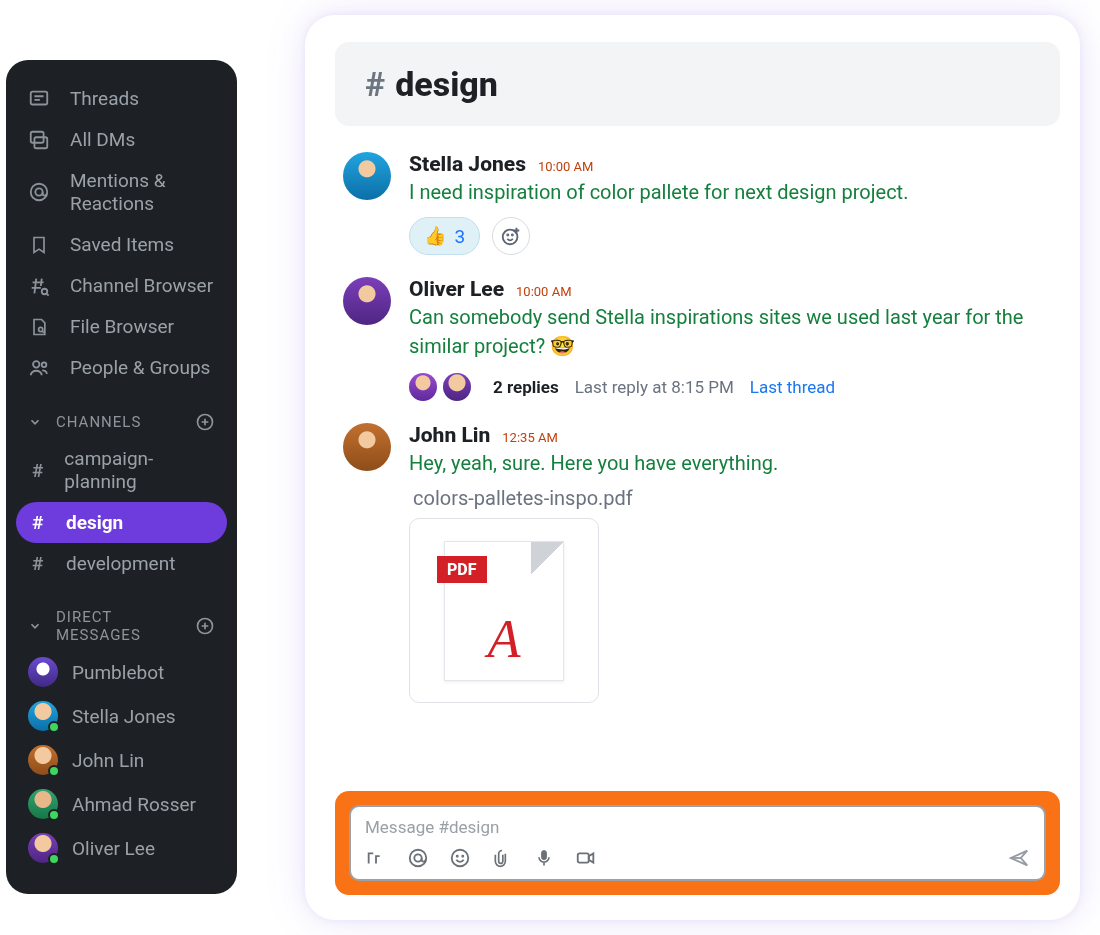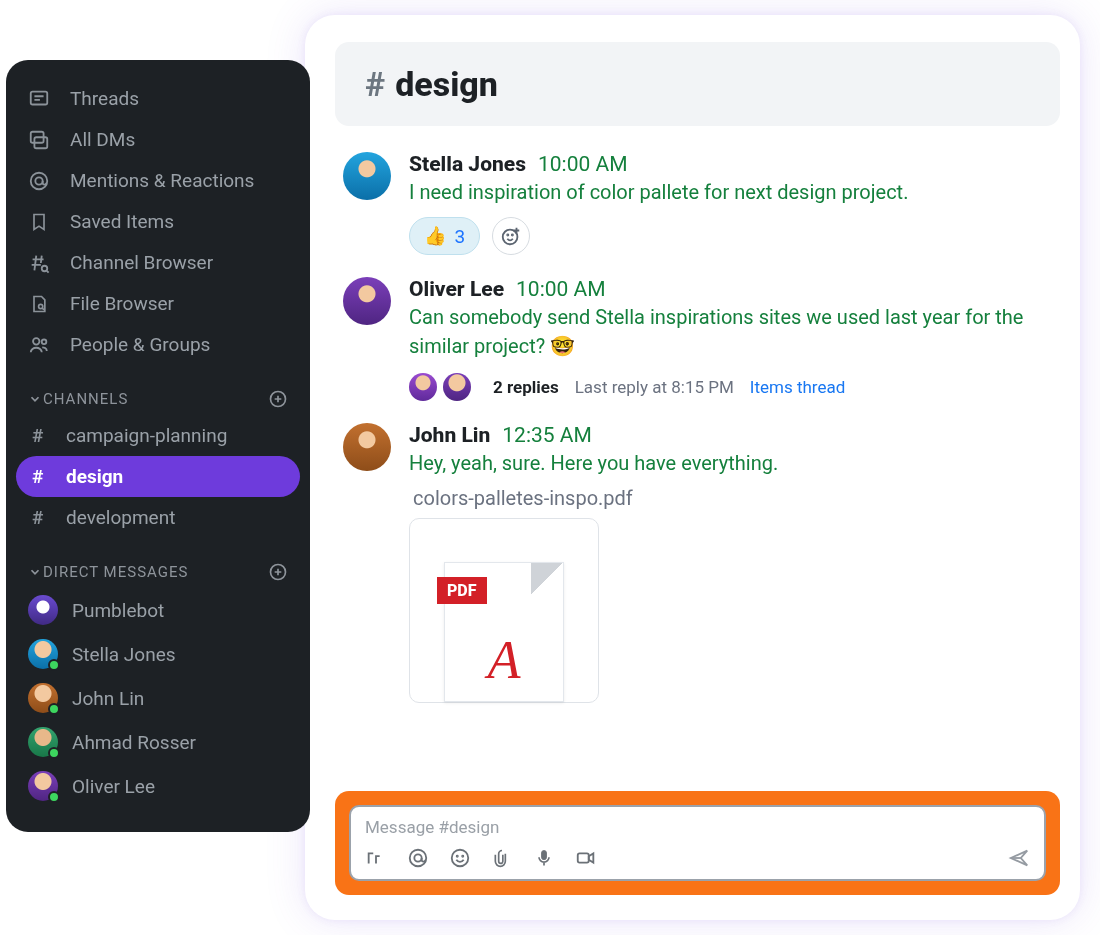--- a/index.html
+++ b/index.html
@@ -1,22 +1,22 @@
 <!DOCTYPE html>
 <html><head>
 <meta charset="utf-8">
 <style>
   *{box-sizing:border-box;margin:0;padding:0;font-family:-apple-system,BlinkMacSystemFont,"Segoe UI",Roboto,Helvetica,Arial,sans-serif;}
   body{background:#fff;width:1100px;height:935px;position:relative;overflow:hidden;}
   .frame{position:absolute;left:305px;top:15px;right:20px;bottom:15px;background:#fff;border-radius:30px;box-shadow:0 0 40px rgba(120,80,220,.15),0 0 8px rgba(120,80,220,.1);}
   
-  .sidebar{position:absolute;left:6px;top:60px;width:304px;background:#1d2125;border-radius:22px;padding:18px 10px 24px 10px;color:#b4bac1;}
+  .sidebar{position:absolute;left:6px;top:60px;width:231px;background:#1d2125;border-radius:22px;padding:18px 10px 24px 10px;color:#b4bac1;}
   .nav-item{display:flex;align-items:center;gap:20px;padding:9px 12px;border-radius:22px;cursor:pointer;font-size:19px;color:#9aa1a8;}
   .nav-item .icon{width:22px;height:22px;display:flex;align-items:center;justify-content:center;color:#8b9299;flex:none;}
-  .section-header{display:flex;align-items:center;gap:1px;padding:10px 12px 6px 12px;letter-spacing:1px;font-size:15px;color:#8e949b;}
+  .section-header{display:flex;align-items:center;gap:14px;padding:10px 12px 6px 12px;letter-spacing:1px;font-size:15px;color:#8e949b;}
   .section-header .plus{margin-left:auto;color:#8e949b;}
   .ch-item{display:flex;align-items:center;gap:16px;padding:9px 16px;border-radius:22px;font-size:19px;color:#9aa1a8;cursor:pointer;}
   .ch-item.active{background:#6e3bdc;color:#fff;font-weight:700;}
   .ch-item.active .hash{color:#fff;}
   .hash{font-weight:600;color:#8b9299;width:18px;display:inline-block;}
   .dm-item{display:flex;align-items:center;gap:14px;padding:7px 12px;font-size:19px;color:#9aa1a8;cursor:pointer;}
   .avatar-sm{width:30px;height:30px;border-radius:50%;flex:none;position:relative;}
   .presence{position:absolute;right:-2px;bottom:-2px;width:12px;height:12px;border-radius:50%;background:#3dd65f;border:2px solid #1d2125;}
   
   .av-bot{background:radial-gradient(circle at 50% 40%,#fff 0 6px,transparent 7px),linear-gradient(#6a4bd0,#402a84);}
@@ -28,34 +28,34 @@
   
   .main{position:absolute;left:335px;top:42px;right:40px;bottom:40px;display:flex;flex-direction:column;}
   .channel-title{background:#f2f4f6;border-radius:14px;padding:22px 30px;display:flex;align-items:center;gap:10px;}
   .channel-title .h{font-size:34px;color:#6c7680;font-weight:700;}
   .channel-title .name{font-size:34px;font-weight:800;color:#1d2125;}
   .feed{flex:1;overflow:hidden;padding-top:18px;}
   .msg{display:flex;gap:18px;padding:8px 8px 14px 8px;}
   .msg .avatar{width:48px;height:48px;border-radius:50%;flex:none;}
   .msg .hdr{display:flex;align-items:baseline;gap:12px;}
   .msg .author{font-weight:800;font-size:21px;color:#1d2125;}
-  .msg .time{font-size:21px;color:#15803d;}
+  .msg .time{font-size:13px;color:#c2410c;}
   .msg .body{font-size:20px;color:#15803d;margin-top:2px;line-height:1.45;}
   .reactions{display:flex;gap:12px;margin-top:10px;}
   .react-pill{display:inline-flex;align-items:center;gap:8px;background:#dff0f7;border:1px solid #bfe0ee;padding:4px 14px;border-radius:20px;font-size:19px;color:#1d74ff;cursor:pointer;}
   .react-add{width:38px;height:38px;border-radius:50%;border:1px solid #d7dce1;display:flex;align-items:center;justify-content:center;color:#5c6571;font-size:20px;cursor:pointer;background:#fff;}
   .thread-row{display:flex;align-items:center;gap:16px;margin-top:12px;}
   .thread-av{width:28px;height:28px;border-radius:50%;}
   .thread-av+ .thread-av{margin-left:-10px;}
   .replies{font-weight:700;font-size:17px;color:#1d2125;margin-left:6px;}
   .lastreply{font-size:17px;color:#6b7280;}
   .viewthread{font-size:17px;color:#1877f2;cursor:pointer;}
   .attach{margin-top:8px;}
   .attach-name{font-size:20px;color:#6b7280;margin-bottom:8px;margin-left:4px;}
-  .attach-box{width:190px;height:185px;border:1px solid #dfe3e8;border-radius:10px;display:flex;align-items:flex-end;justify-content:center;background:#fff;}
+  .attach-box{width:190px;height:185px;border:1px solid #dfe3e8;border-radius:10px;display:flex;align-items:center;justify-content:center;background:#fff;}
   .pdf-icon{width:120px;height:140px;background:#fff;border:1px solid #e3e7ec;position:relative;box-shadow:0 1px 3px rgba(0,0,0,.08);}
   .pdf-fold{position:absolute;top:0;right:0;width:32px;height:32px;background:linear-gradient(135deg,#cfd3d8 0 50%,#fff 50%);}
   .pdf-badge{position:absolute;top:14px;left:-8px;background:#d32027;color:#fff;font-weight:800;font-size:16px;padding:4px 10px;}
   .pdf-a{position:absolute;bottom:14px;left:0;right:0;text-align:center;color:#d32027;font-family:Georgia,serif;font-style:italic;font-size:54px;line-height:1;}
   
   .composer-wrap{background:#f97316;border-radius:14px;padding:14px;}
   .composer{border:2px solid #9ba2ab;border-radius:10px;background:#fff;padding:10px 14px;display:flex;flex-direction:column;gap:10px;}
   .composer input{border:none;outline:none;font-size:17px;color:#1d2125;width:100%;background:transparent;}
   .composer input::placeholder{color:#9aa0a7;}
   .composer-row{display:flex;align-items:center;gap:20px;color:#6b7177;}
@@ -254,21 +254,21 @@
         <div class="hdr">
           <span class="author">Oliver Lee</span>
           <span class="time">10:00 AM</span>
         </div>
         <div class="body">Can somebody send Stella inspirations sites we used last year for the similar project? 🤓</div>
         <div class="thread-row">
           <span class="thread-av av-emma"></span>
           <span class="thread-av av-oliver"></span>
           <span class="replies">2 replies</span>
           <span class="lastreply">Last reply at 8:15 PM</span>
-          <span class="viewthread">Items thread</span>
+          <span class="viewthread">Last thread</span>
         </div>
       </div>
     </div>
 
     <div class="msg">
       <div class="avatar av-john"></div>
       <div style="flex:1">
         <div class="hdr">
           <span class="author">John Lin</span>
           <span class="time">12:35 AM</span>

